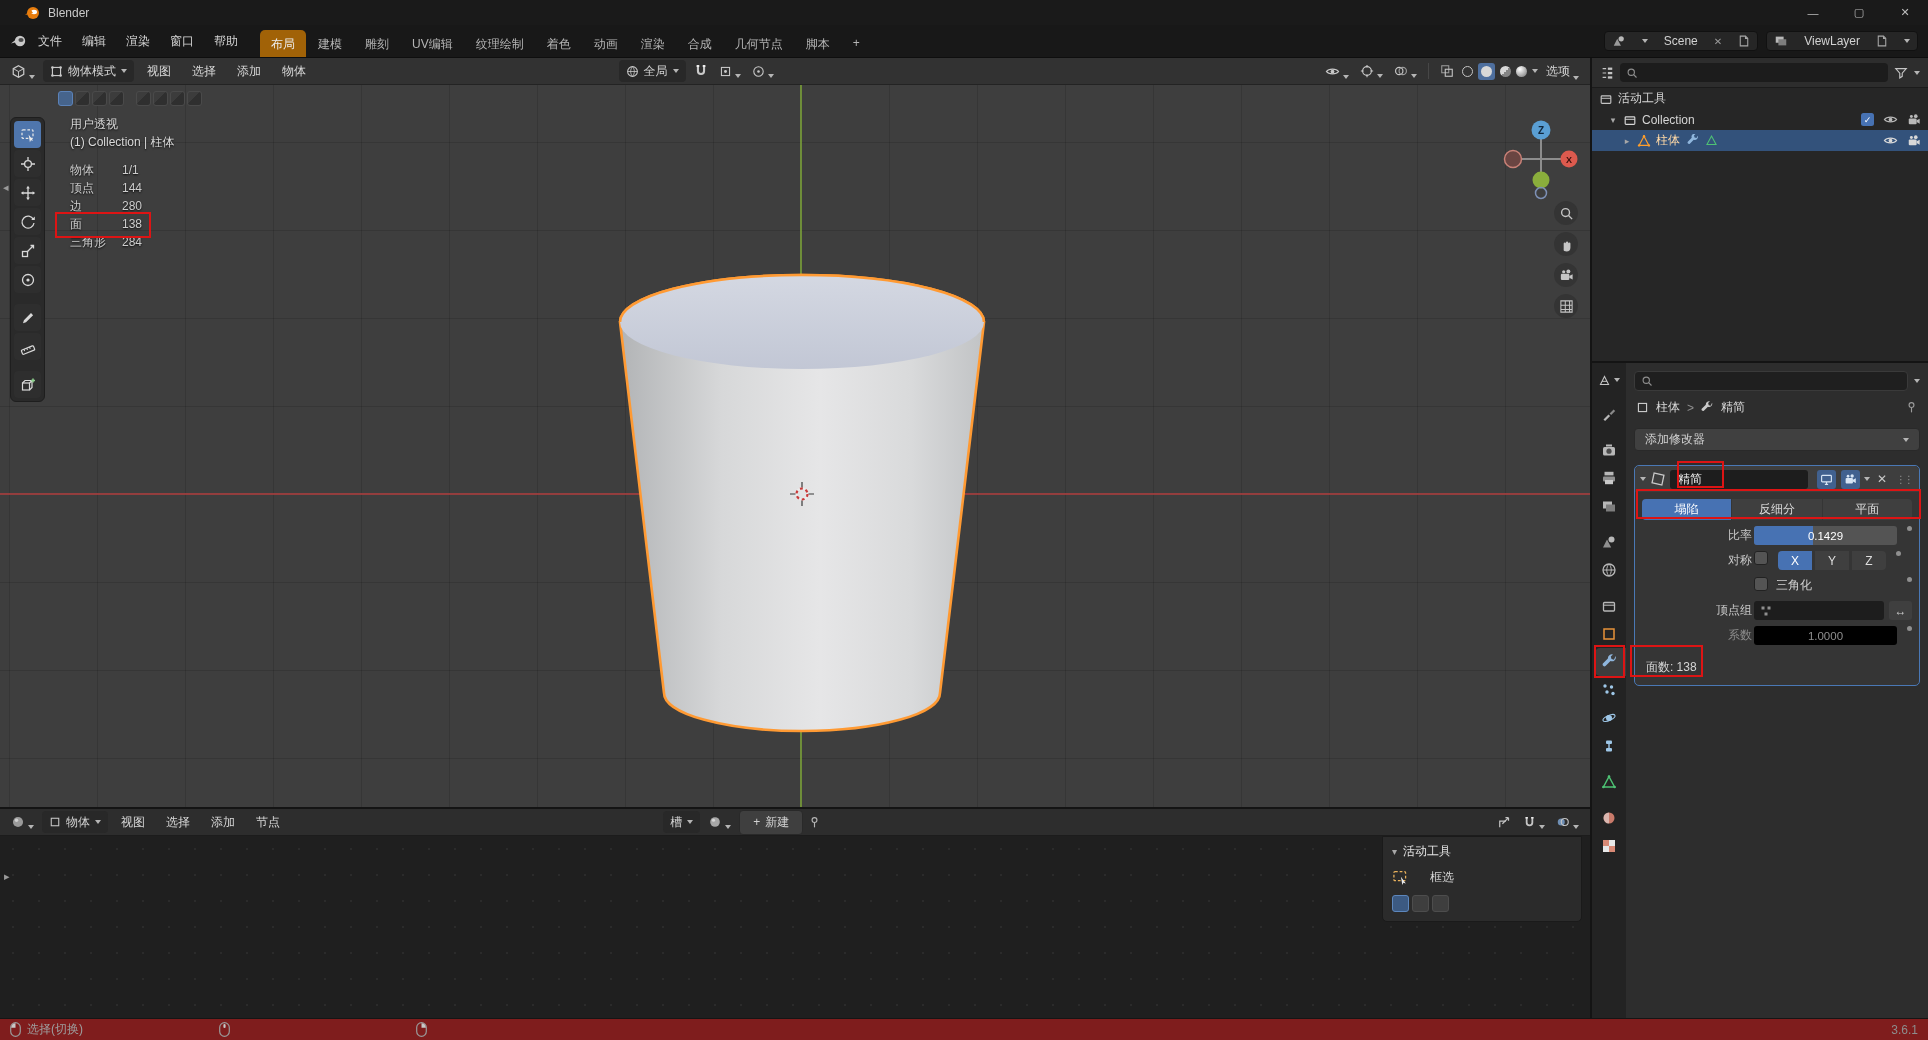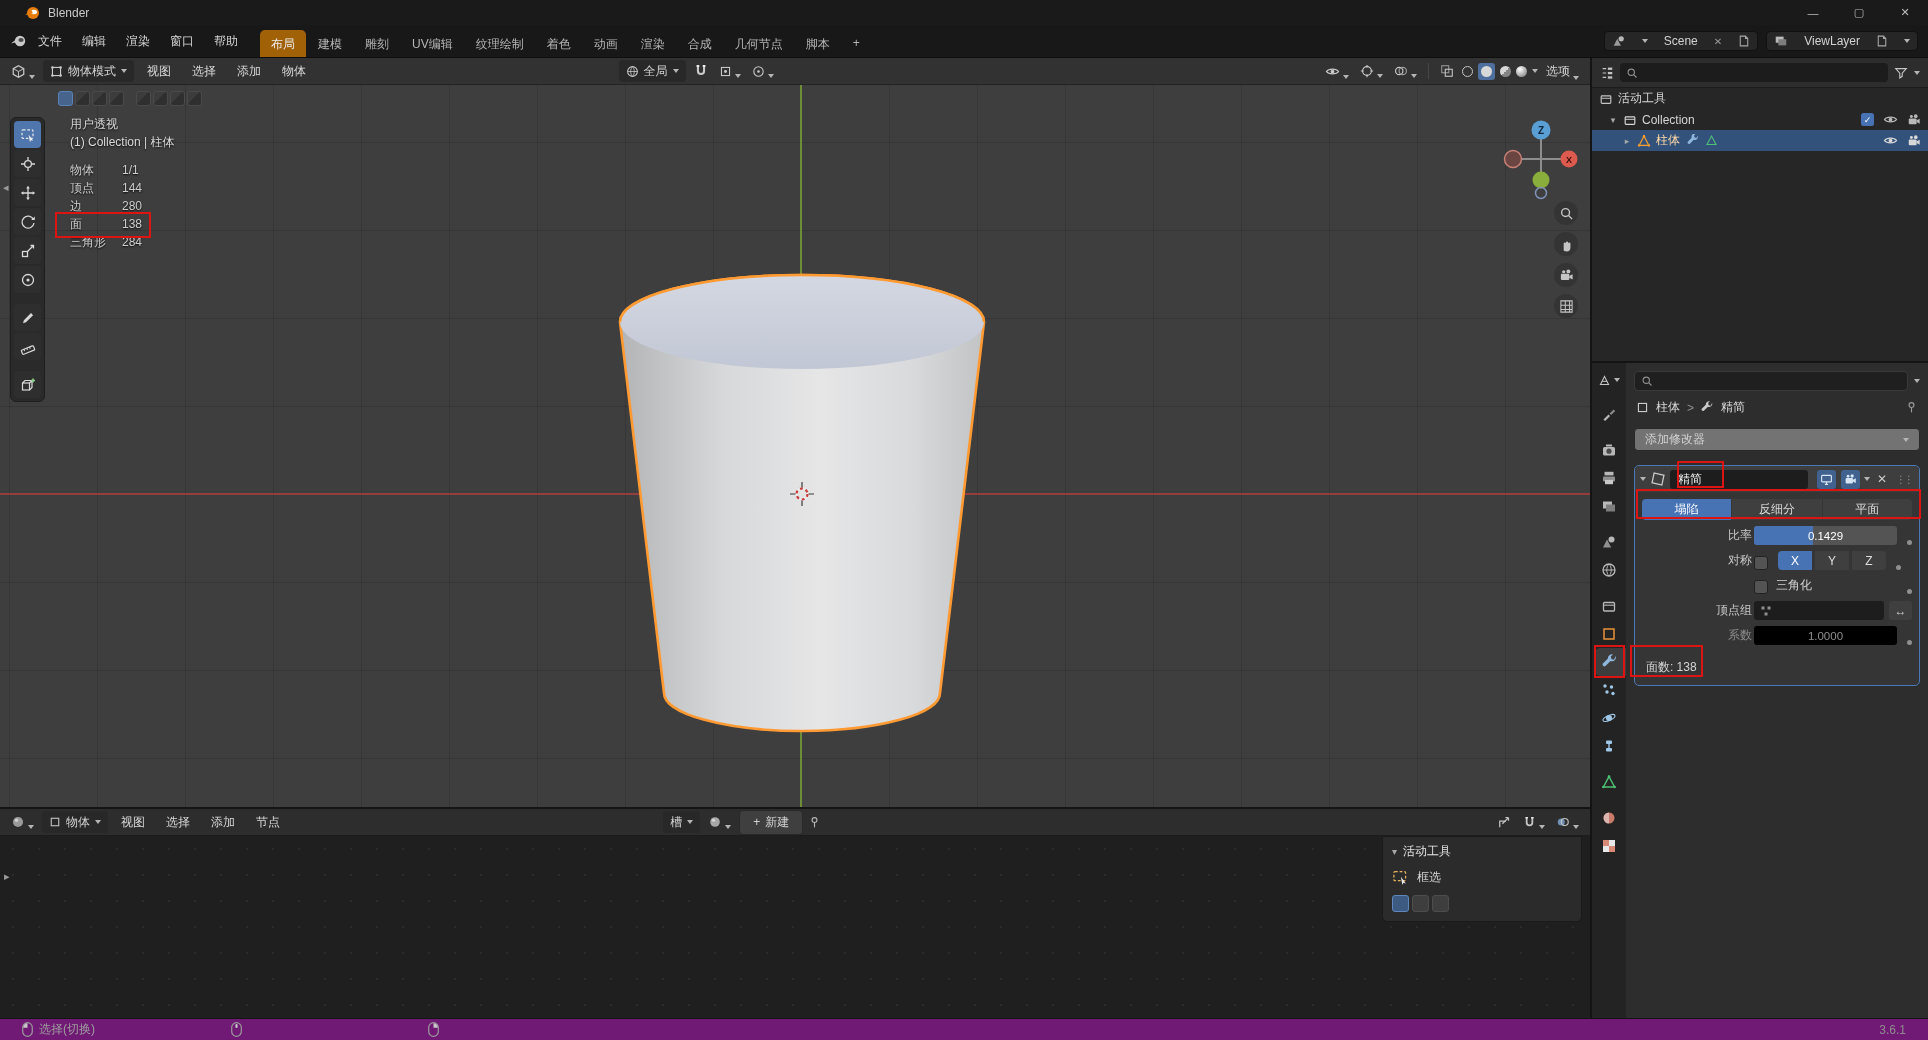--- a/index.html
+++ b/index.html
@@ -61,21 +61,21 @@
 .gizmo{position:absolute;right:7px;top:32px}
 .nav-stack{position:absolute;right:12px;top:116px;display:flex;flex-direction:column;gap:7px}
 .nav-btn{width:24px;height:24px;border-radius:50%;display:flex;align-items:center;justify-content:center;background:rgba(34,34,34,.35)}
 
 .shader{flex:0 0 211px;display:flex;flex-direction:column;border-top:2px solid #141414}
 .se-header{flex:0 0 27px;background:#2d2d2d;border-bottom:1px solid #1c1c1c;display:flex;align-items:center;gap:5px;padding:0 8px}
 .se-content{flex:1;position:relative;background:#1f1f1f;background-image:radial-gradient(circle,#2b2b2b 1px,transparent 1.4px);background-size:26px 26px}
 .btn-new{display:flex;align-items:center;gap:5px;background:#3f3f3f;border:1px solid #292929;border-radius:4px;padding:3px 13px}
 .atool{position:absolute;right:8px;top:0;width:200px;background:rgba(44,44,44,.96);border:1px solid #1a1a1a;border-radius:0 0 5px 5px;padding:6px 9px 9px}
 .atool .ahdr{display:flex;align-items:center;gap:6px;color:#e2e2e2}
-.atool .trow{display:flex;align-items:center;gap:8px;margin-top:9px;color:#d5d5d5}
+.atool .trow{display:flex;align-items:center;gap:21px;margin-top:9px;color:#d5d5d5}
 .atool .tiles{display:flex;gap:3px;margin-top:9px}
 .tile{width:17px;height:17px;border-radius:3px;background:#3e3e3e;border:1px solid #4d4d4d}
 .tile.sel{background:#3c5a82;border-color:#5d87bd}
 
 .right-stack{width:336px;display:flex;flex-direction:column;background:#262626}
 .outliner{flex:0 0 305px;border-bottom:2px solid #141414;display:flex;flex-direction:column;background:#262626}
 .ol-header{flex:0 0 30px;display:flex;align-items:center;gap:6px;padding:0 8px;background:#2d2d2d;border-bottom:1px solid #1b1b1b}
 .ol-search{flex:1;height:19px;background:#1c1c1c;border-radius:4px;display:flex;align-items:center;gap:5px;padding:0 6px}
 .ol-row{height:21px;display:flex;align-items:center;gap:5px;padding:0 7px;color:#d5d5d5}
 .ol-row.sel{background:#33527b}
@@ -87,52 +87,52 @@
 .props{flex:1;display:flex;min-height:0}
 .ptabs{width:34px;background:#232323;display:flex;flex-direction:column;align-items:stretch;padding-top:5px}
 .ptab{height:28px;display:flex;align-items:center;justify-content:center}
 .ptab.chooser{height:24px;gap:3px}
 .ptab.active{background:#3d3d3d;border-radius:5px 0 0 5px;margin-left:3px}
 .pgap{height:8px}
 .prop-main{flex:1;background:#2d2d2d;display:flex;flex-direction:column}
 .pm-top{display:flex;align-items:center;gap:6px;padding:8px 8px 3px}
 .search{flex:1;height:20px;background:#1f1f1f;border:1px solid #3a3a3a;border-radius:4px;display:flex;align-items:center;gap:6px;padding:0 6px}
 .crumb{display:flex;align-items:center;gap:7px;padding:5px 10px;color:#d8d8d8}
-.addmod{margin:7px 8px 0;height:23px;background:#737373;border:1px solid #292929;border-radius:4px;display:flex;align-items:center;gap:7px;padding:0 10px}
+.addmod{margin:7px 8px 0;height:23px;background:#404040;border:1px solid #292929;border-radius:4px;display:flex;align-items:center;gap:7px;padding:0 10px}
 .mod-panel{margin:14px 8px 0;background:#353535;border:1px solid #4a78b5;border-radius:5px;padding-bottom:9px}
 .mp-header{height:26px;background:#3e3e3e;border-radius:5px 5px 0 0;display:flex;align-items:center;gap:4px;padding:0 5px}
 .nfield{width:138px;height:19px;background:#1d1d1d;border-radius:3px;display:flex;align-items:center;padding:0 8px;color:#ececec}
 .mp-toggle{width:19px;height:19px;border-radius:3px;background:#41618f;display:flex;align-items:center;justify-content:center;margin-left:1px}
 .mp-x{color:#c9c9c9;padding:0 3px}
 .mp-drag{color:#8f8f8f;letter-spacing:-2px;font-size:10px;padding:0 2px}
 .mtabs{display:flex;gap:1px;margin:7px 7px 5px}
 .mtab{flex:1;height:21px;display:flex;align-items:center;justify-content:center;background:#3f3f3f;color:#dadada}
 .mtab.active{background:#4772b3;color:#fff}
 .mtab:first-child{border-radius:4px 0 0 4px}
 .mtab:last-child{border-radius:0 4px 4px 0}
 .prow{display:flex;align-items:center;height:21px;margin:4px 7px}
 .plabel{width:112px;text-align:right;padding-right:2px;color:#c8c8c8;flex:none}
 .plabel.dim{color:#8a8a8a}
-.pwidget{flex:1;display:flex;align-items:flex-end;gap:3px;min-width:0}
+.pwidget{flex:1;display:flex;align-items:flex-start;gap:3px;min-width:0}
 .slider{position:relative;flex:1;height:19px;background:#545454;border-radius:3px;overflow:hidden}
 .slider .fill{position:absolute;left:0;top:0;bottom:0;background:#4772b3}
 .slider .val{position:absolute;inset:0;display:flex;align-items:center;justify-content:center;color:#fff;font-size:11.5px}
 .slider.disabled{background:#000000}
 .slider.disabled .val{color:#8f8f8f}
 .axbtn{width:34px;height:19px;display:flex;align-items:center;justify-content:center;background:#3f3f3f;color:#ddd}
 .axbtn.first{border-radius:4px 0 0 4px}
 .axbtn.last{border-radius:0 4px 4px 0}
 .axbtn.active{background:#4772b3;color:#fff}
 .cb{width:14px;height:14px;background:#545454;border:1px solid #222;border-radius:3px;flex:none}
 .adot{width:5px;height:5px;border-radius:50%;background:#8f8f8f;margin-left:7px;flex:none}
 .vgfield{flex:1;height:19px;background:#1d1d1d;border-radius:3px;display:flex;align-items:center;gap:5px;padding:0 6px}
 .swapbtn{width:23px;height:19px;background:#3f3f3f;border-radius:3px;display:flex;align-items:center;justify-content:center;color:#ccc;margin-left:2px}
 .fcount{padding:9px 11px 0;color:#d5d5d5}
 
-.statusbar{height:22px;background:#701a75;border-top:1px solid #151515;display:flex;align-items:center;gap:6px;padding:0 22px;color:#9e9e9e}
+.statusbar{height:22px;background:#7f1d1d;border-top:1px solid #151515;display:flex;align-items:center;gap:6px;padding:0 10px;color:#9e9e9e}
 .sb-group{display:flex;align-items:center;gap:6px}
 .version{margin-left:auto;color:#8d8d8d}
 
 .anno{position:absolute;border:2px solid #dd1414;z-index:60;pointer-events:none}
 #a1{left:55px;top:212px;width:96px;height:26px}
 #a2{left:1677px;top:461px;width:47px;height:27px}
 #a3{left:1636px;top:489px;width:285px;height:30px}
 #a4{left:1594px;top:645px;width:31px;height:33px}
 #a5{left:1630px;top:645px;width:73px;height:32px}
 </style>

